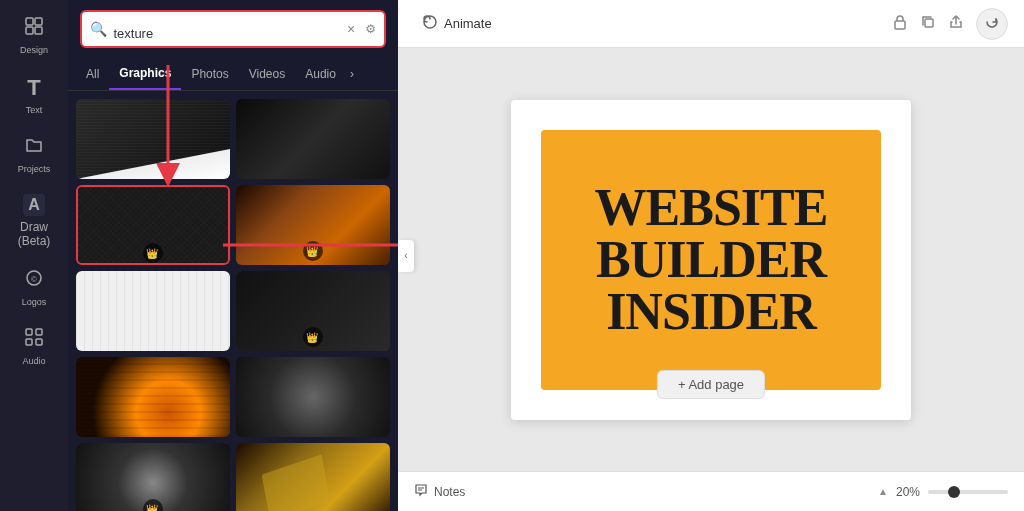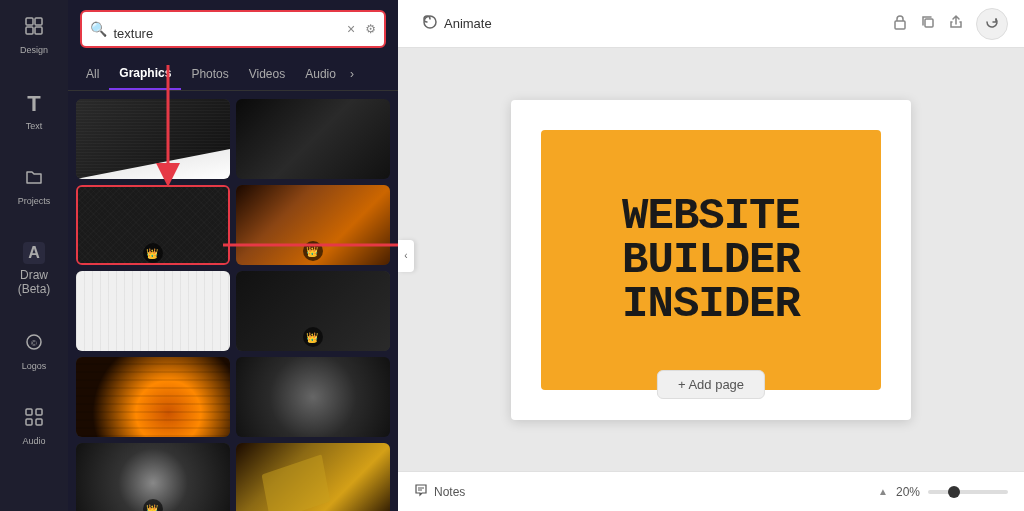--- a/index.html
+++ b/index.html
@@ -6,21 +6,21 @@
     body { font-family: -apple-system, BlinkMacSystemFont, 'Segoe UI', sans-serif; background: #f0f0f0; display: flex; width: 1024px; height: 511px; overflow: hidden; }
 
     
     .sidebar-nav {
       width: 68px;
       background: #1e1e2e;
       display: flex;
       flex-direction: column;
       align-items: center;
       padding: 8px 0;
-      gap: 20px;
+      gap: 4px;
       flex-shrink: 0;
     }
     .nav-item {
       display: flex;
       flex-direction: column;
       align-items: center;
       justify-content: center;
       width: 56px;
       padding: 8px 4px;
       border-radius: 8px;
@@ -208,27 +208,27 @@
     .canvas-content {
       background: #f5a623;
       width: 340px;
       height: 260px;
       border-radius: 4px;
       display: flex;
       align-items: center;
       justify-content: center;
     }
     .canvas-title {
-      font-size: 44px;
+      font-size: 52px;
       font-weight: 900;
       color: #1a1a1a;
       text-align: center;
       line-height: 1.0;
       letter-spacing: -1px;
-      font-family: Liberation Mono, monospace;
+      font-family: Liberation Serif, serif;
       text-transform: uppercase;
     }
 
     
     .bottom-bar {
       height: 40px;
       background: #fff;
       border-top: 1px solid #e0e0e0;
       display: flex;
       align-items: center;

